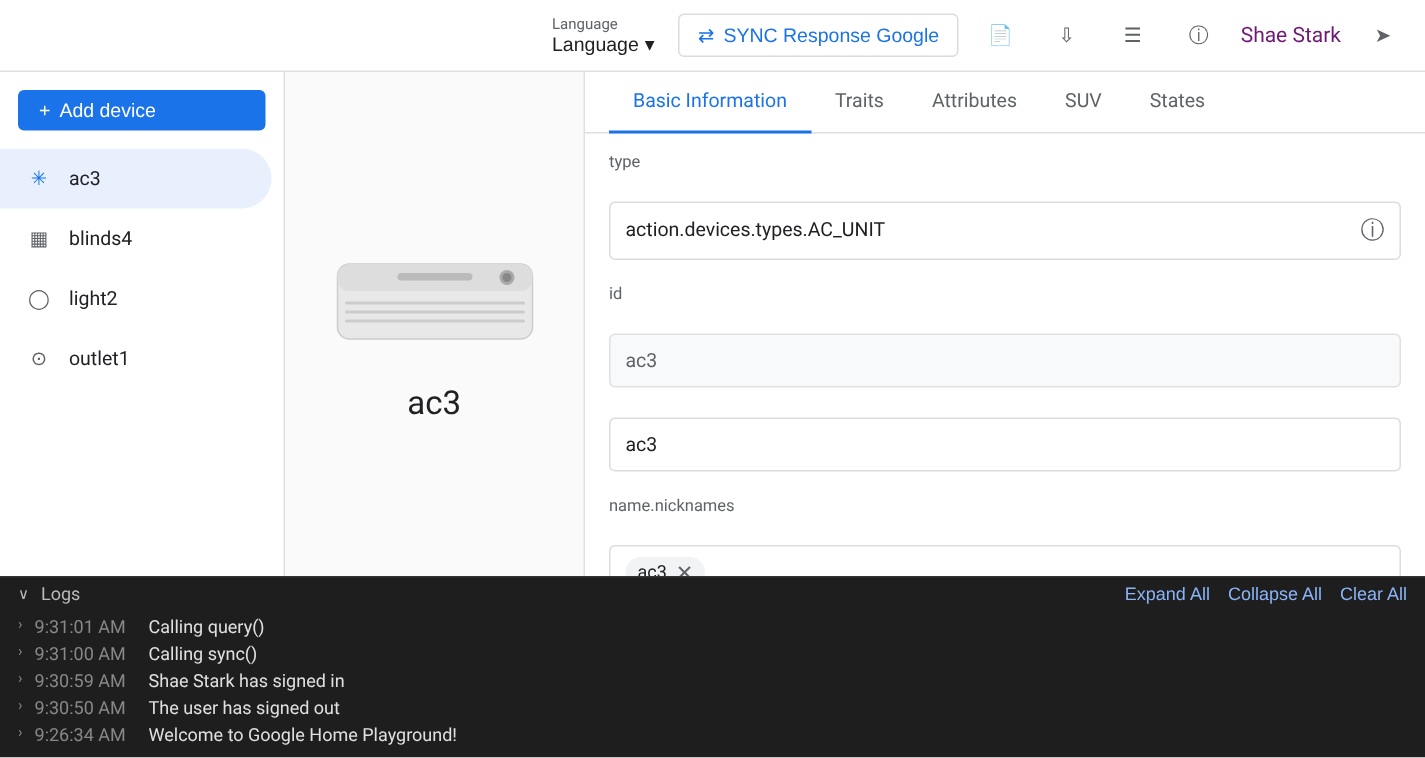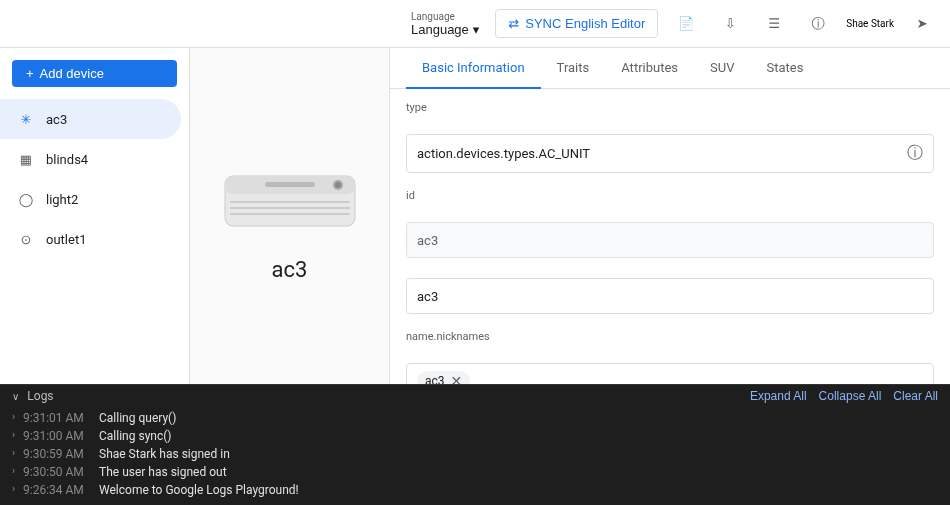--- a/index.html
+++ b/index.html
@@ -9,21 +9,21 @@
     .header { display: flex; align-items: center; height: 48px; padding: 0 12px; border-bottom: 1px solid #e0e0e0; background: #fff; flex-shrink: 0; gap: 12px; }
     .logo-area { display: flex; align-items: center; gap: 8px; flex: 0 0 auto; }
     .logo-icon { width: 28px; height: 28px; }
     .app-title { font-size: 16px; font-weight: 400; color: #202124; white-space: nowrap; }
     .header-spacer { flex: 1; }
     .language-section { display: flex; flex-direction: column; align-items: flex-start; margin-right: 4px; }
     .language-label { font-size: 10px; color: #5f6368; }
     .language-select { display: flex; align-items: center; gap: 4px; font-size: 13px; color: #202124; cursor: pointer; border: none; background: none; }
     .sync-btn { display: flex; align-items: center; gap: 6px; padding: 6px 12px; border: 1px solid #dadce0; border-radius: 4px; background: #fff; color: #1a73e8; font-size: 13px; cursor: pointer; white-space: nowrap; }
     .icon-btn { width: 32px; height: 32px; display: flex; align-items: center; justify-content: center; border: none; background: none; cursor: pointer; color: #5f6368; border-radius: 50%; }
-    .user-name { font-size: 10px; color: #000000; cursor: pointer; }
+    .user-name { font-size: 14px; color: #701a75; cursor: pointer; }
     .sign-out-icon { color: #5f6368; cursor: pointer; }
 
     
     .main-area { display: flex; flex: 1; overflow: hidden; }
 
     
     .sidebar { width: 190px; flex-shrink: 0; border-right: 1px solid #e0e0e0; display: flex; flex-direction: column; overflow: hidden; }
     .add-device-btn { margin: 12px; padding: 6px 14px; background: #1a73e8; color: #fff; border: none; border-radius: 4px; font-size: 13px; cursor: pointer; display: flex; align-items: center; gap: 6px; width: calc(100% - 24px); }
     .device-list { flex: 1; overflow-y: auto; }
     .device-item { display: flex; align-items: center; gap: 10px; padding: 10px 16px; cursor: pointer; border-radius: 0 24px 24px 0; margin-right: 8px; }
@@ -69,21 +69,21 @@
   <div class="header-spacer"></div>
   <div class="language-section">
     <span class="language-label">Language</span>
     <button class="language-select">
       <span>Language</span>
       <span>▾</span>
     </button>
   </div>
   <button class="sync-btn">
     <span style="color:#1a73e8;">⇄</span>
-    <span>SYNC English Editor</span>
+    <span>SYNC Response Google</span>
   </button>
   <button class="icon-btn">
     <span>📄</span>
   </button>
   <button class="icon-btn">
     <span>⇩</span>
   </button>
   <button class="icon-btn">
     <span>☰</span>
   </button>
@@ -225,16 +225,16 @@
       <span class="log-message">Shae Stark has signed in</span>
     </div>
     <div class="log-entry">
       <span class="log-chevron">›</span>
       <span class="log-time">9:30:50 AM</span>
       <span class="log-message">The user has signed out</span>
     </div>
     <div class="log-entry">
       <span class="log-chevron">›</span>
       <span class="log-time">9:26:34 AM</span>
-      <span class="log-message">Welcome to Google Logs Playground!</span>
+      <span class="log-message">Welcome to Google Home Playground!</span>
     </div>
   </div>
 </div>
 
 </body></html>

